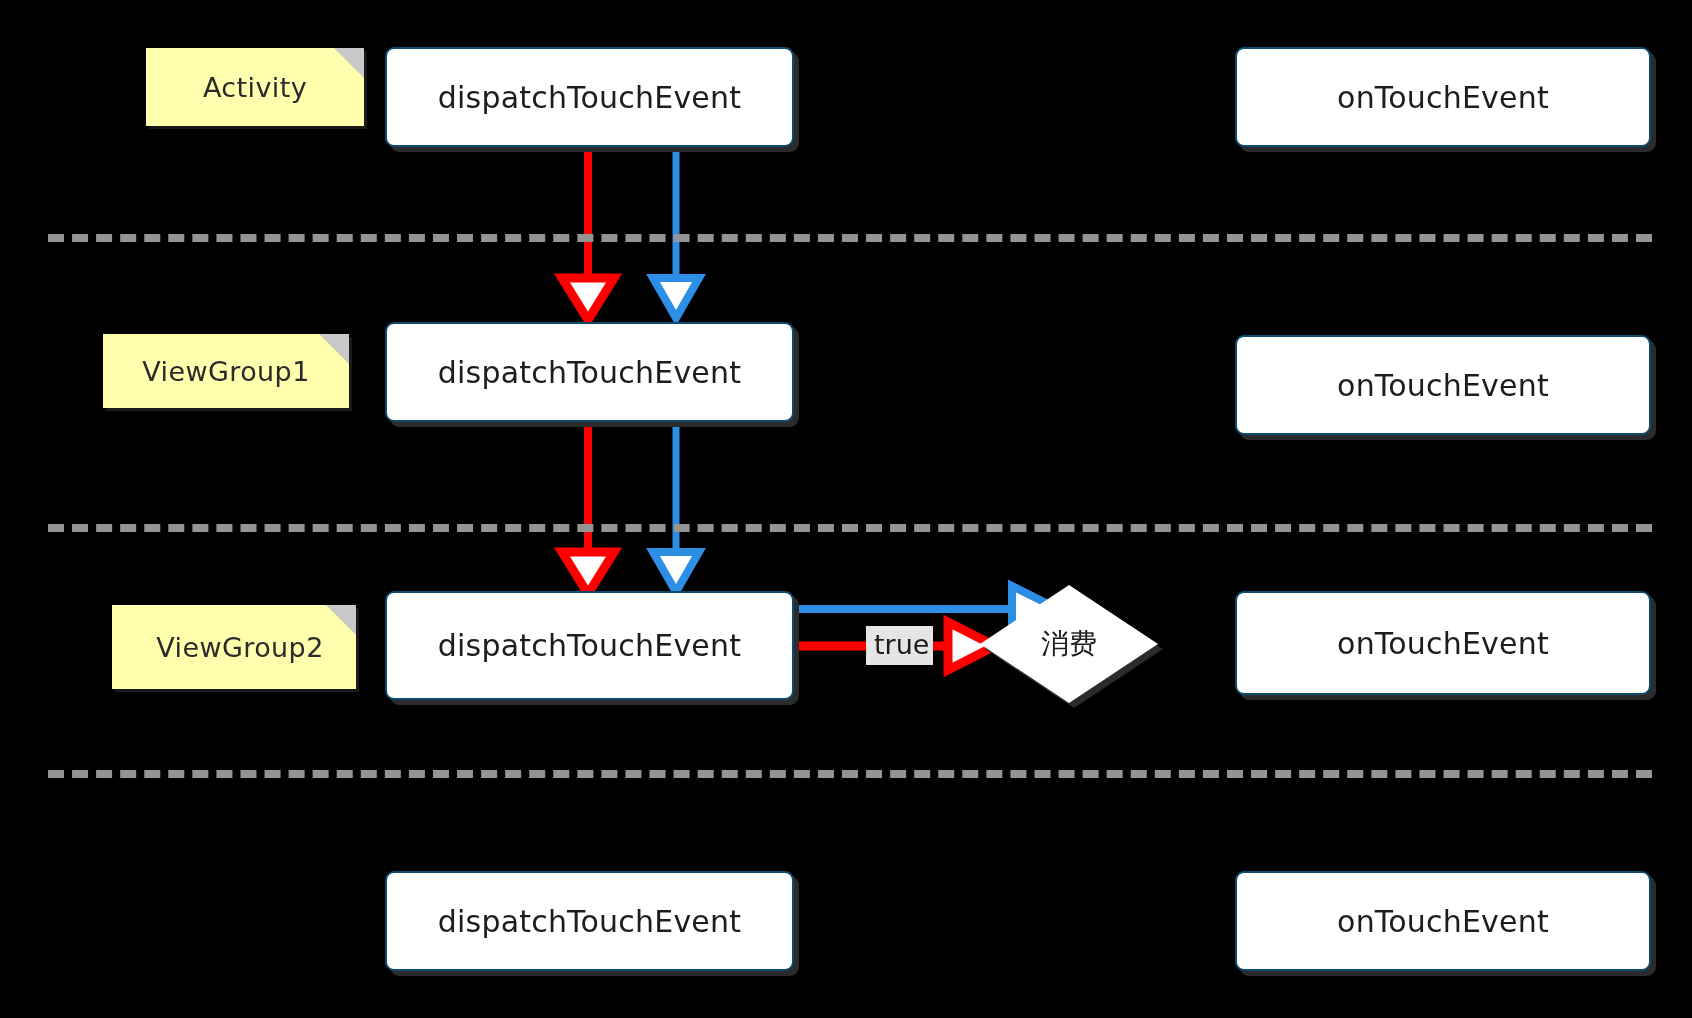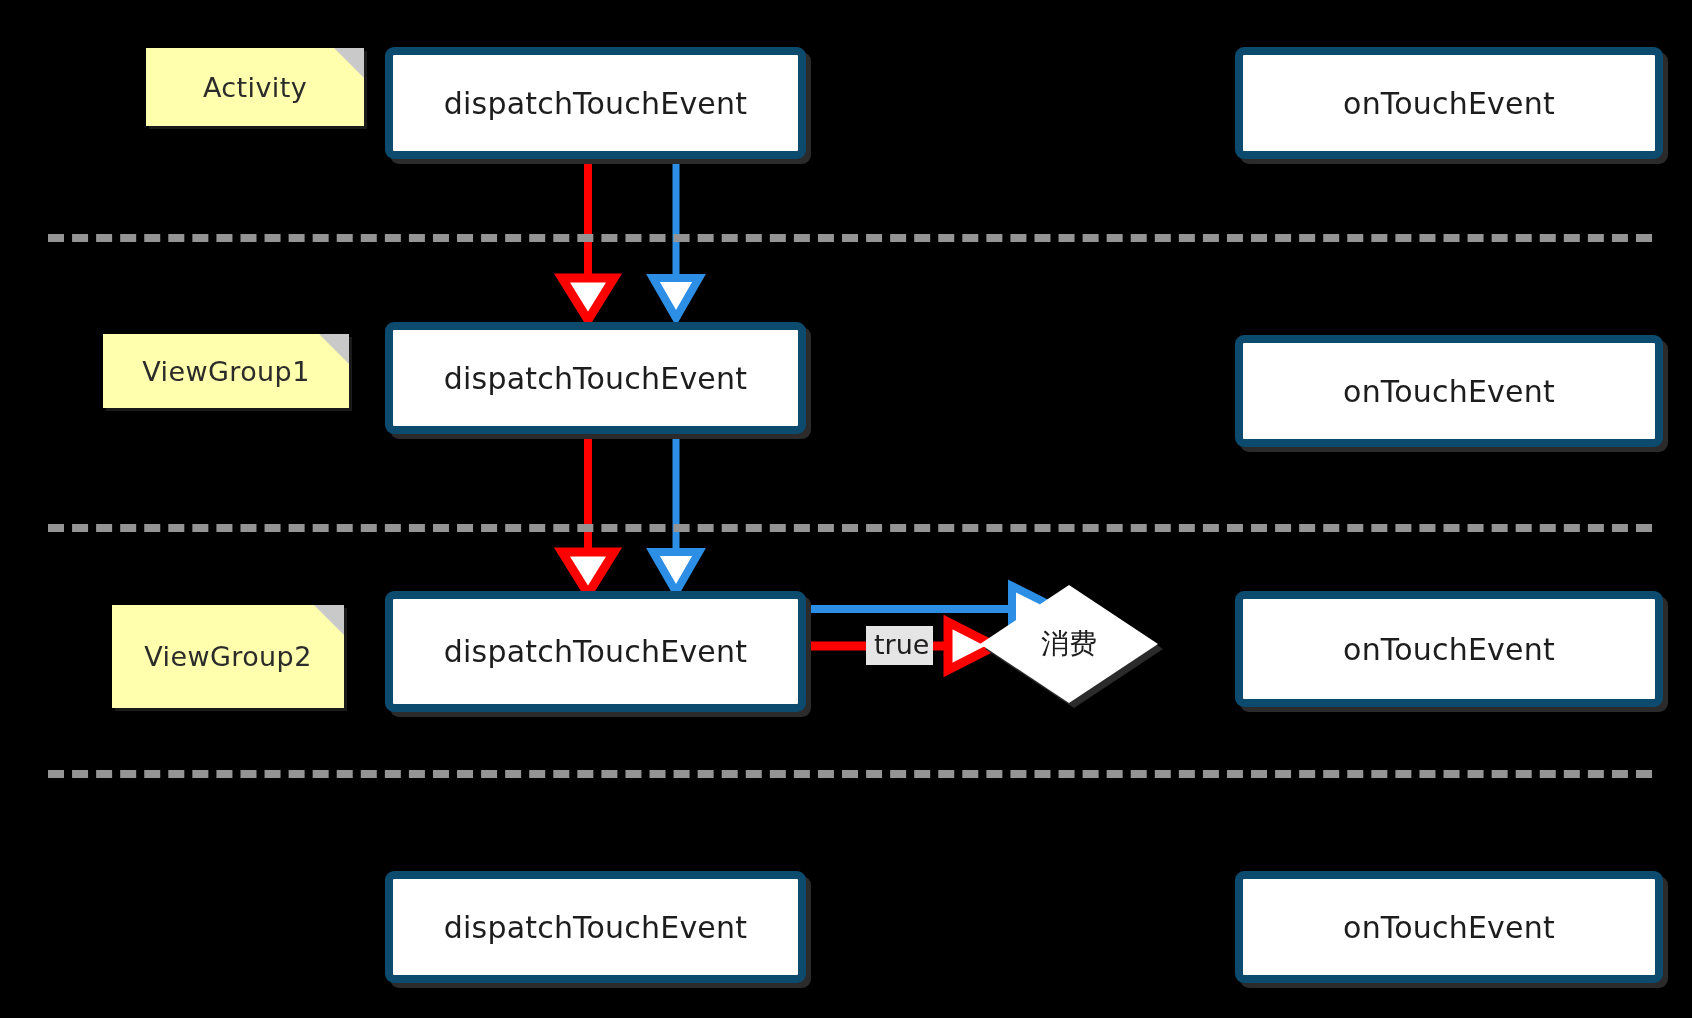--- a/index.html
+++ b/index.html
@@ -38,21 +38,21 @@
     height: 0;
     border-left: 30px solid transparent;
     border-top: 30px solid #c9c9c9;
   }
   .note .notelabel { position: relative; z-index: 2; }
 
   
   .box {
     position: absolute;
     background: #FFFFFF;
-    border: 8px solid #0c4a6e;
+    border: 2px solid #0c4a6e;
     border-radius: 9px;
     display: flex;
     align-items: center;
     justify-content: center;
     color: #1d1d1d;
     font-size: 30px;
     letter-spacing: .2px;
     box-shadow: 5px 5px 0 #2b2b2b;
     text-align: center;
   }
@@ -168,21 +168,21 @@
   </div>
 
   <div class="box" style="left:385px; top:322px; width:405px; height:96px;">
     <span>dispatchTouchEvent</span>
   </div>
 
   <div class="box" style="left:1235px; top:335px; width:412px; height:96px;">
     <span>onTouchEvent</span>
   </div>
 
-  <div class="note" style="left:112px; top:605px; width:232px; height:103px;">
+  <div class="note" style="left:112px; top:605px; width:232px; height:84px;padding-left:12px;">
     <span class="notelabel">ViewGroup2</span>
     <span class="fold"></span>
   </div>
 
   <div class="box" style="left:385px; top:591px; width:405px; height:105px;">
     <span>dispatchTouchEvent</span>
   </div>
 
   <div class="box" style="left:1235px; top:591px; width:412px; height:100px;">
     <span>onTouchEvent</span>

